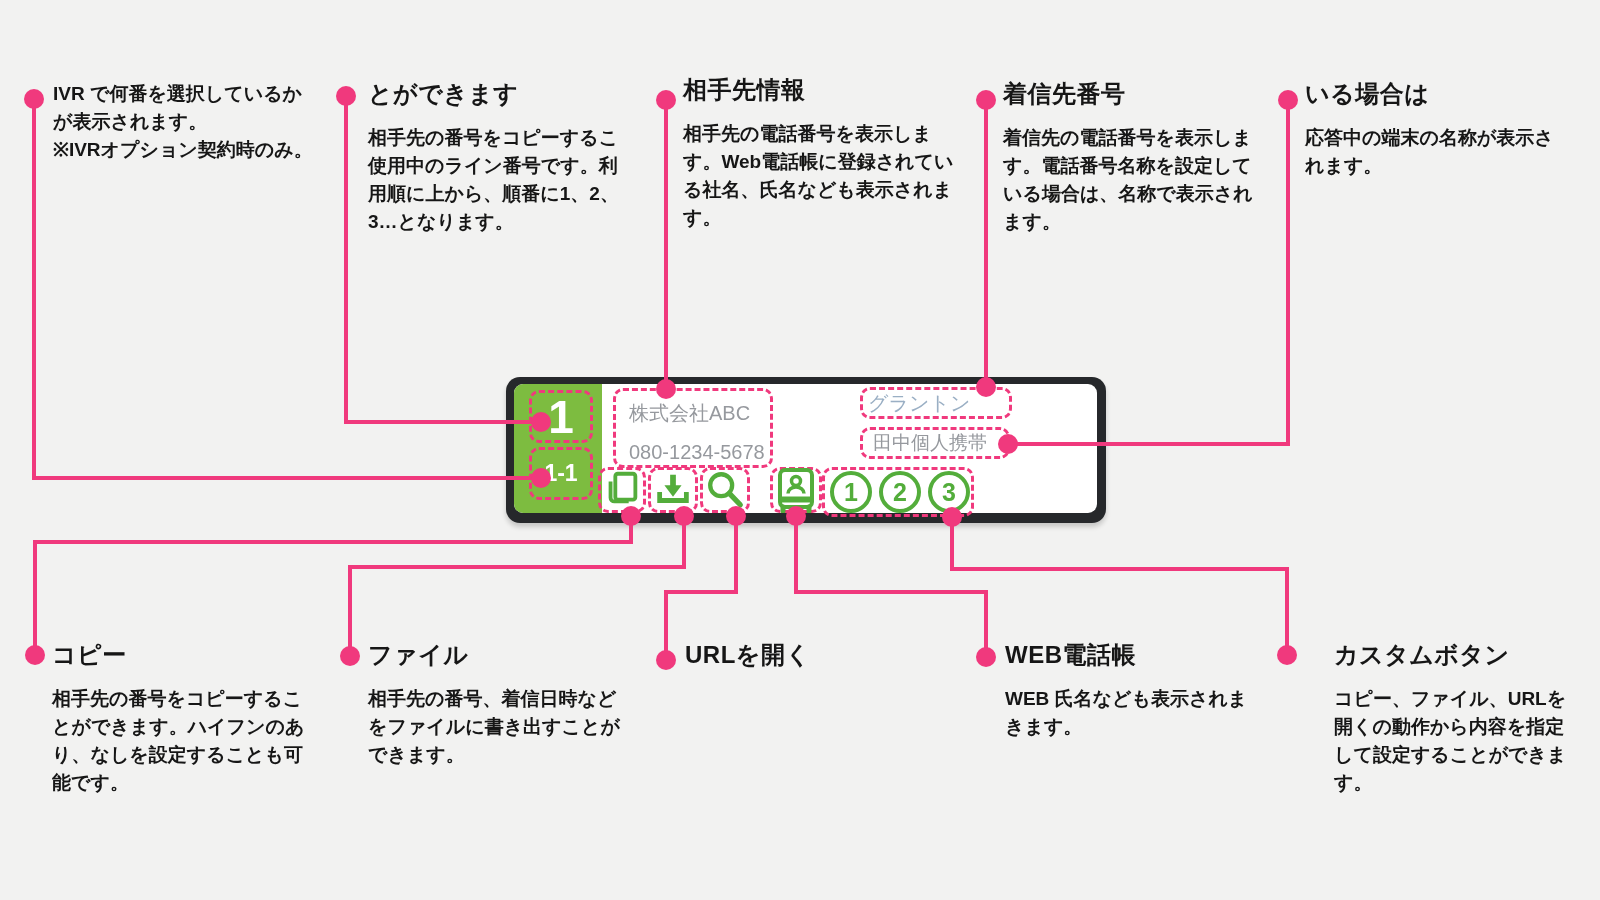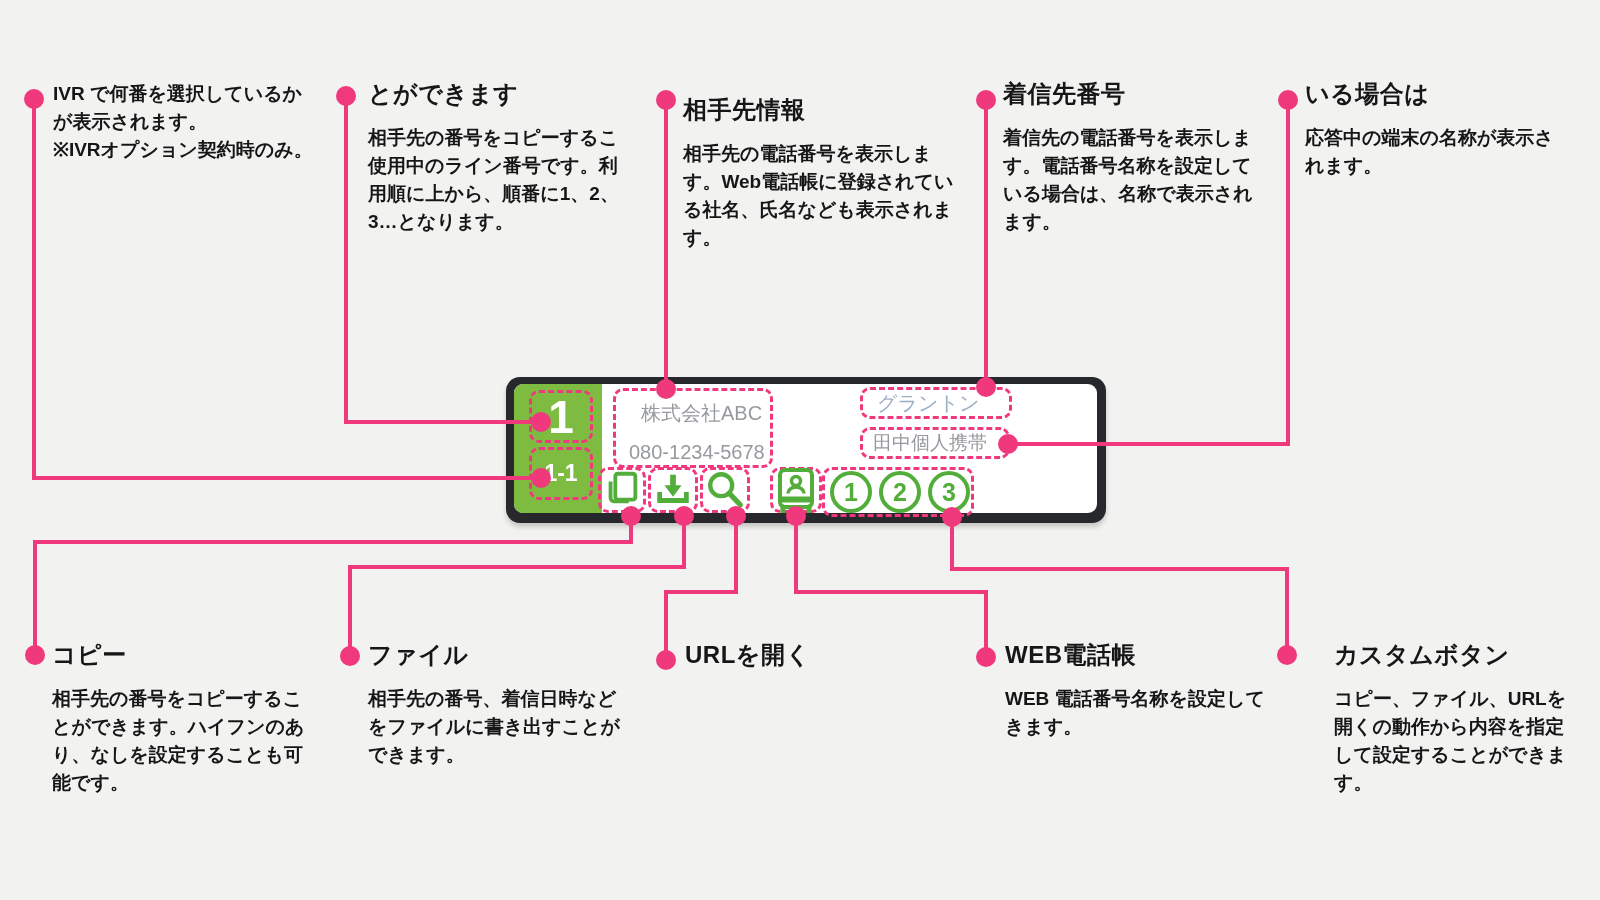--- a/index.html
+++ b/index.html
@@ -34,24 +34,24 @@
   .dash{
     position:absolute; border:3px dashed var(--accent_pink); border-radius:10px;
   }
   .big1{left:23px; top:13px; width:64px; height:53px;
         display:flex; align-items:center; justify-content:center;
         color:#fff; font-size:46px; font-weight:700;}
   .small11{left:23px; top:70px; width:64px; height:53px;
         display:flex; align-items:center; justify-content:center;
         color:#fff; font-size:23px; font-weight:700;}
   .info{left:107px; top:11px; width:160px; height:80px;}
-  .info .company{position:absolute; left:13px; top:9px; font-size:20px; color:var(--text_gray);margin-left:12px;}
+  .info .company{position:absolute; left:13px; top:9px; font-size:20px; color:var(--text_gray);}
   .info .number{position:absolute; left:13px; top:50px; font-size:20px; color:var(--text_gray);}
   .callee{left:354px; top:10px; width:152px; height:32px;
-        display:flex; padding-left:14px;
+        display:flex; padding-left:5px;
         font-size:20px; color:var(--text_blue);}
   .device{left:354px; top:50px; width:150px; height:32px;
         display:flex; align-items:center; padding-left:10px;
         font-size:19px; color:var(--text_gray);}
   .ibox{top:90px; height:46px; display:flex; align-items:center; justify-content:center;}
   .nums{left:316px; top:90px; width:152px; height:50px;
         display:flex; align-items:center; gap:7px; padding-left:5px;}
   .numcircle{
     width:42px; height:42px; border:4px solid var(--icon_green); border-radius:50%;
     color:var(--icon_green); font-size:25px; font-weight:700;
@@ -74,21 +74,21 @@
 が表示されます。
 ※IVRオプション契約時のみ。</p>
   </div>
   <div class="ann" style="left:368px;top:80px">
     <h3>とができます</h3>
     <p>相手先の番号をコピーするこ
 使用中のライン番号です。利
 用順に上から、順番に1、2、
 3…となります。</p>
   </div>
-  <div class="ann" style="left:683px;top:96px">
+  <div class="ann" style="left:683px;top:76px">
     <h3>相手先情報</h3>
     <p>相手先の電話番号を表示しま
 す。Web電話帳に登録されてい
 る社名、氏名なども表示されま
 す。</p>
   </div>
   <div class="ann" style="left:1003px;top:80px">
     <h3>着信先番号</h3>
     <p>着信先の電話番号を表示しま
 す。電話番号名称を設定して
@@ -112,21 +112,21 @@
     <h3>ファイル</h3>
     <p>相手先の番号、着信日時など
 をファイルに書き出すことが
 できます。</p>
   </div>
   <div class="ann" style="left:685px;top:641px">
     <h3>URLを開く</h3>
   </div>
   <div class="ann" style="left:1005px;top:641px">
     <h3>WEB電話帳</h3>
-    <p>WEB 電話番号名称を設定して
+    <p>WEB 氏名なども表示されま
 きます。</p>
   </div>
   <div class="ann" style="left:1334px;top:641px">
     <h3>カスタムボタン</h3>
     <p>コピー、ファイル、URLを
 開くの動作から内容を指定
 して設定することができま
 す。</p>
   </div>
 

